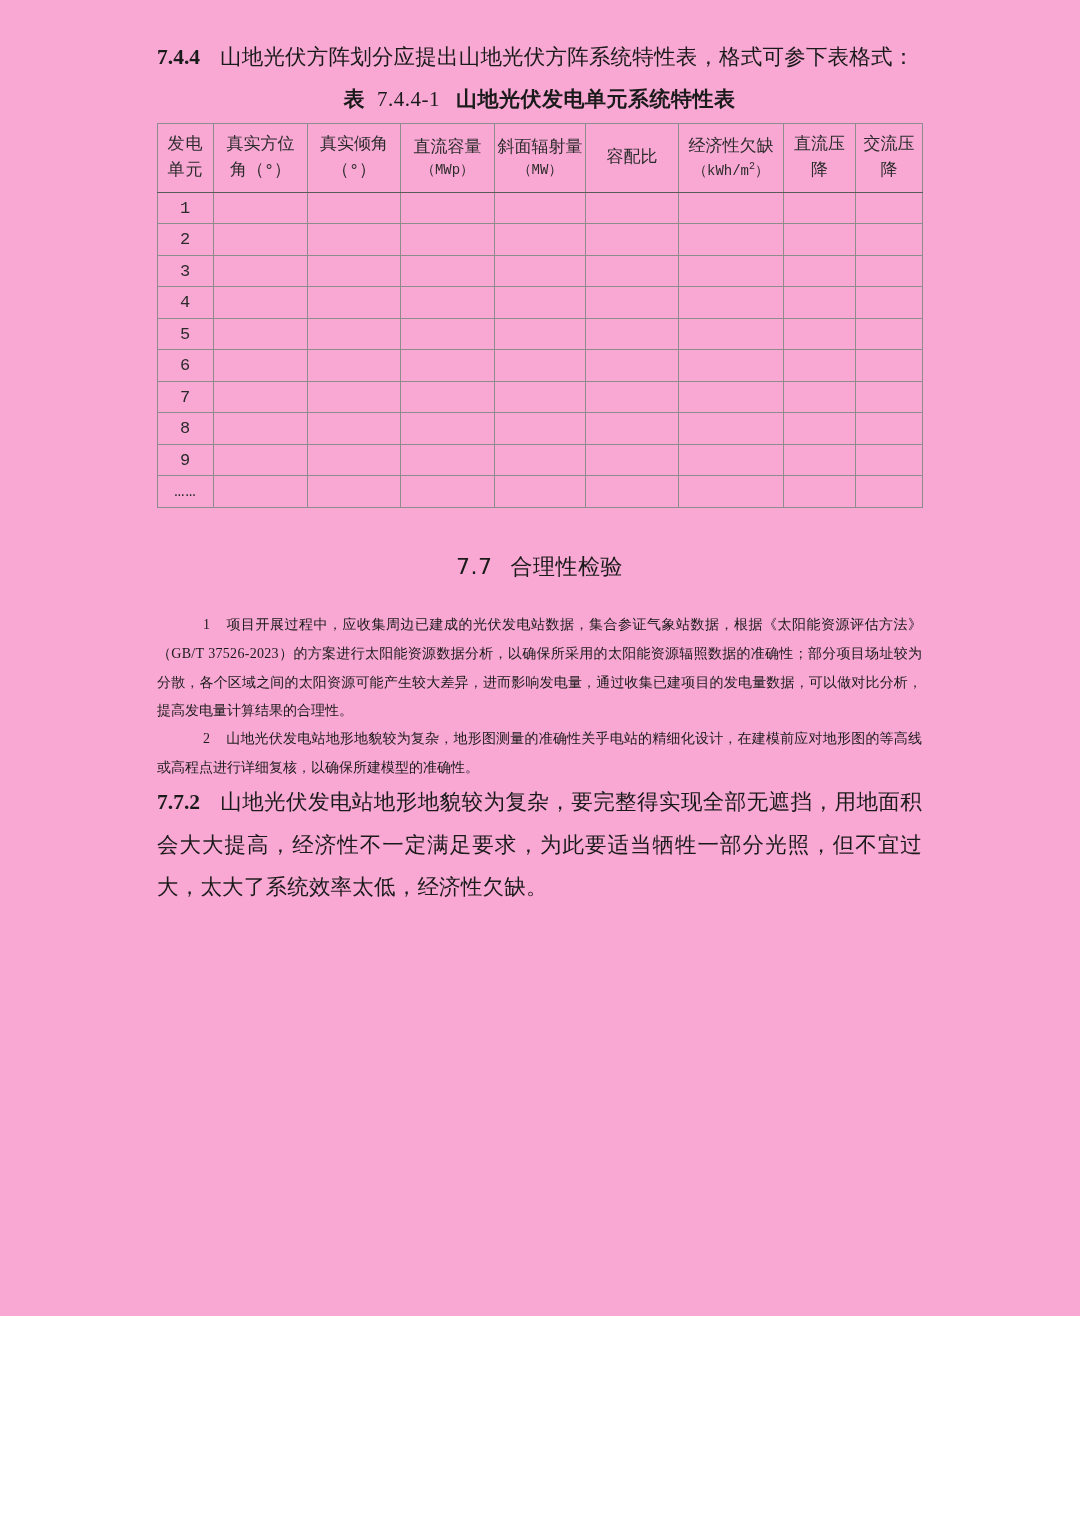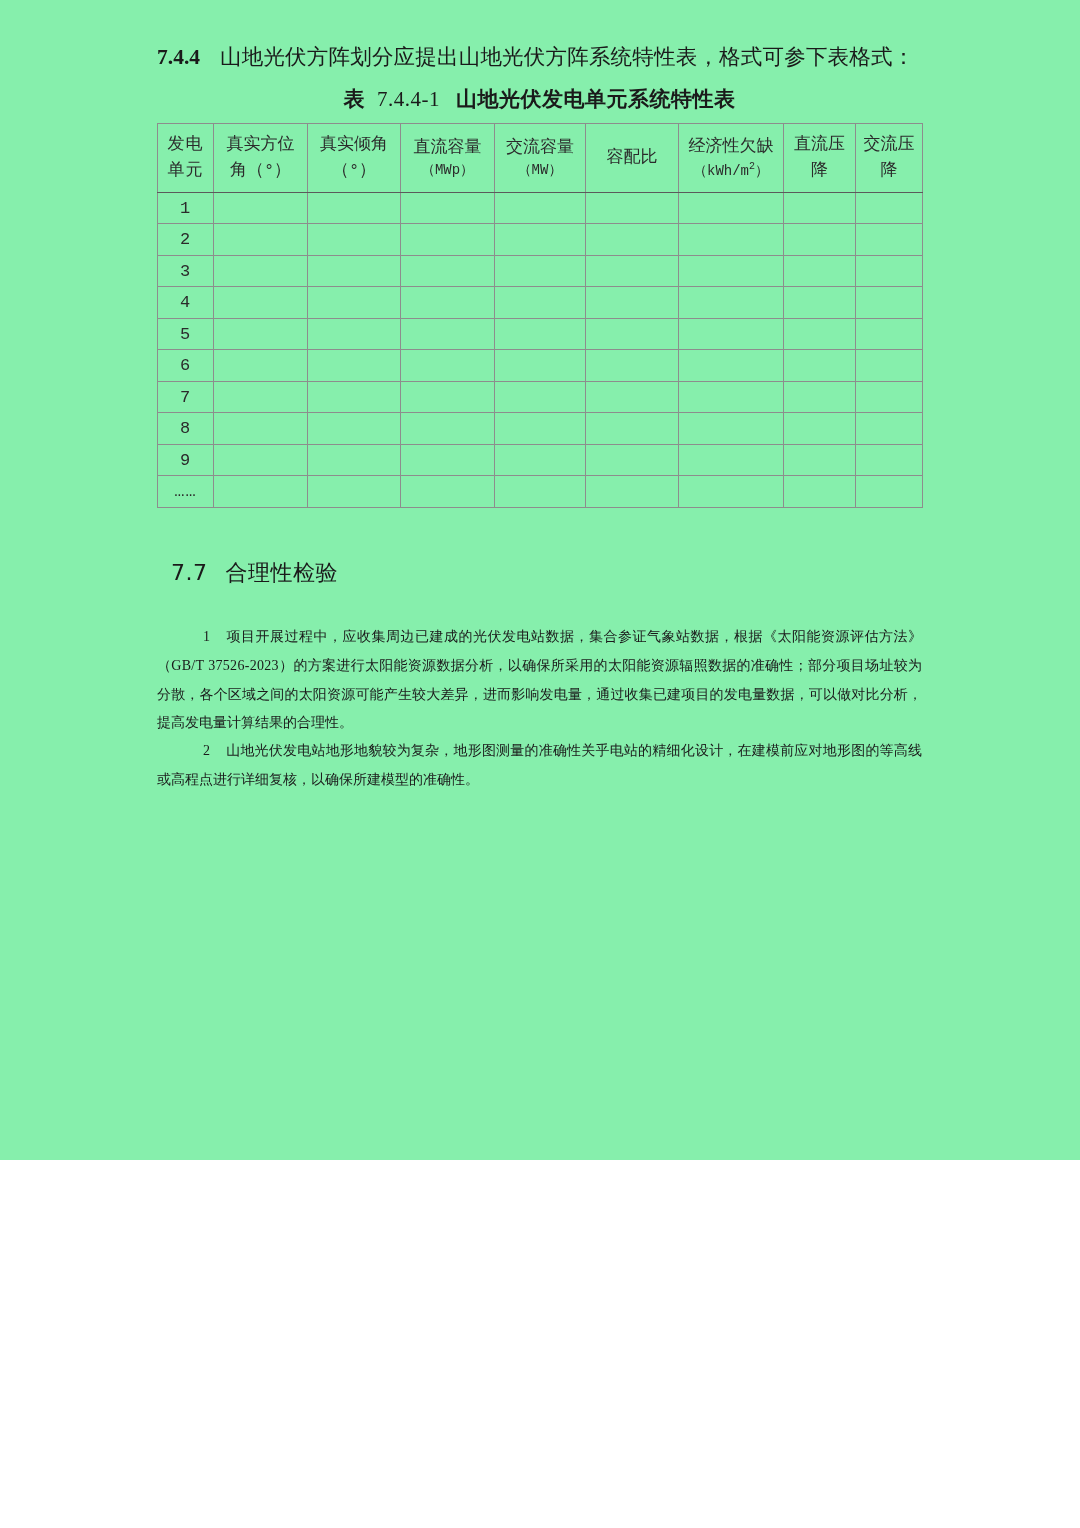--- a/index.html
+++ b/index.html
@@ -7,22 +7,22 @@
     padding: 0;
     background: #ffffff;
   }
   body {
     font-family: "DejaVu Serif", "Liberation Serif", serif;
     color: #1a1a1a;
   }
   #page {
     position: relative;
     width: 1080px;
-    height: 1160px;
-    background: #86efac;
+    height: 1316px;
+    background: #f9a8d4;
     overflow: hidden;
   }
   .content {
     position: absolute;
     left: 157px;
     top: 0;
     width: 765px;
   }
 
   
@@ -50,24 +50,24 @@
     letter-spacing: 0.5px;
   }
   .table-caption .cap-num {
     font-weight: normal;
     font-family: "Liberation Serif", "DejaVu Serif", serif;
   }
   .table-caption .cap-sep { display: inline-block; width: 16px; }
 
   .section-head {
     font-size: 22px;
-    text-align: left;
+    text-align: center;
     font-family: "DejaVu Sans", "Liberation Sans", sans-serif;
     font-weight: 500;
-    margin: 14px;
+    margin: 8px;
     letter-spacing: 0.5px;
   }
   .section-head .sec-num {
     font-family: "DejaVu Sans", "Liberation Sans", sans-serif;
   }
   .section-head .sec-sep { display: inline-block; width: 18px; }
 
   
   table.spec {
     border-collapse: collapse;
@@ -173,21 +173,21 @@
           </td>
           <td>
             <span class="hdr-l1">真实倾角</span>
             <span class="hdr-l2">（°）</span>
           </td>
           <td>
             <span class="hdr-l1">直流容量</span>
             <span class="hdr-l2 unit">（MWp）</span>
           </td>
           <td>
-            <span class="hdr-l1">交流容量</span>
+            <span class="hdr-l1">斜面辐射量</span>
             <span class="hdr-l2 unit">（MW）</span>
           </td>
           <td>
             <span class="hdr-l1">容配比</span>
           </td>
           <td>
             <span class="hdr-l1">经济性欠缺</span>
             <span class="hdr-l2 unit">（kWh/m<sup>2</sup>）</span>
           </td>
           <td>
@@ -317,17 +317,18 @@
 
     <p class="section-head"><span class="sec-num">7.7</span><span class="sec-sep"></span><span>合理性检验</span></p>
 
     <div class="sp-3"></div>
 
 
     <p class="para para-indent"><span class="list-num">1</span><span class="list-gap"></span><span>项目开展过程中，应收集周边已建成的光伏发电站数据，集合参证气象站数据，根据《太阳能资源评估方法》（</span><span class="latin">GB/T 37526-2023</span><span>）的方案进行太阳能资源数据分析，以确保所采用的太阳能资源辐照数据的准确性；部分项目场址较为分散，各个区域之间的太阳资源可能产生较大差异，进而影响发电量，通过收集已建项目的发电量数据，可以做对比分析，提高发电量计算结果的合理性。</span></p>
 
     <p class="para para-indent"><span class="list-num">2</span><span class="list-gap"></span><span>山地光伏发电站地形地貌较为复杂，地形图测量的准确性关乎电站的精细化设计，在建模前应对地形图的等高线或高程点进行详细复核，以确保所建模型的准确性。</span></p>
 
+    <p class="clause"><span class="clause-num">7.7.2</span><span class="gap-after-num"></span><span>山地光伏发电站地形地貌较为复杂，要完整得实现全部无遮挡，用地面积会大大提高，经济性不一定满足要求，为此要适当牺牲一部分光照，但不宜过大，太大了系统效率太低，经济性欠缺。</span></p>
 
   </div>
 
   <div class="page-number">41</div>
 </div>
 
 </body></html>

